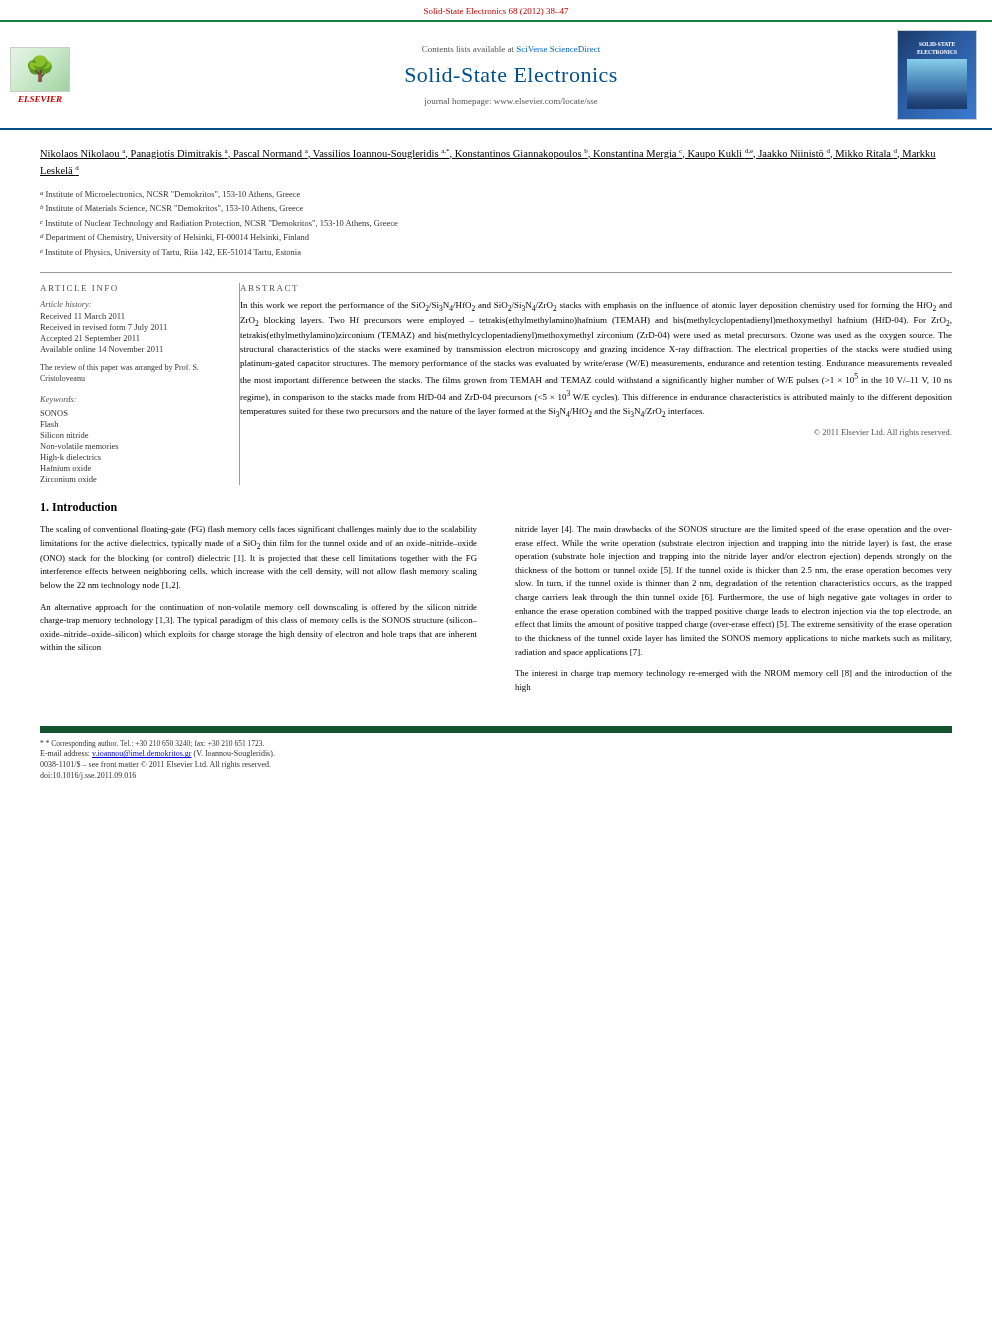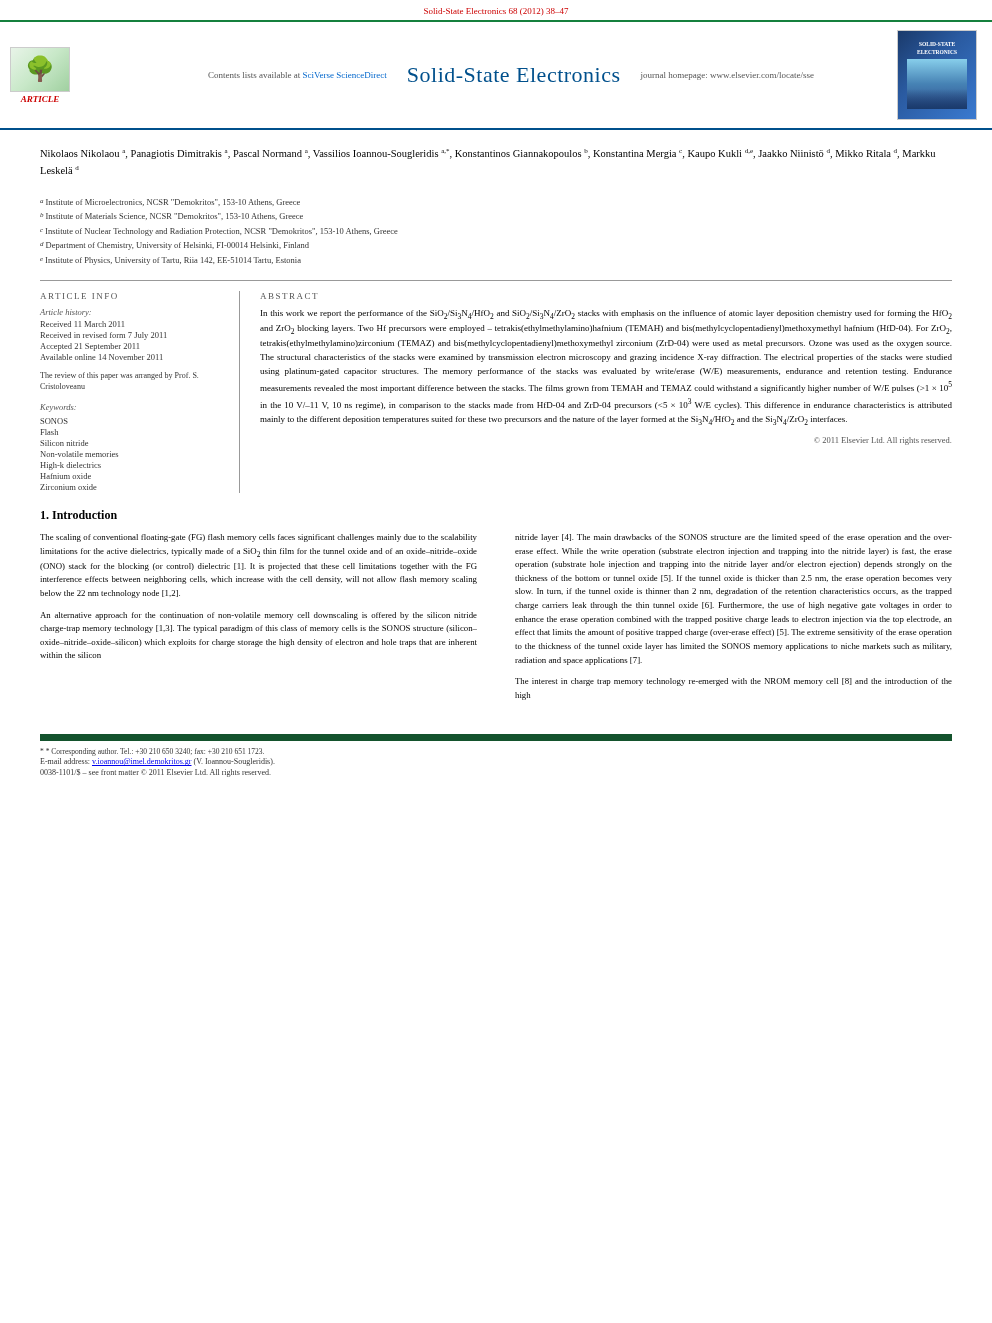--- a/index.html
+++ b/index.html
@@ -66,24 +66,24 @@
       font-size: 9px;
       color: #c00;
       font-style: italic;
       font-weight: bold;
       margin-top: 2px;
     }
 
     .journal-header-center {
       flex: 1;
       display: flex;
-      flex-direction: row;
+      flex-direction: column;
       align-items: center;
       justify-content: center;
-      gap: 20px;
+      gap: 8px;
     }
 
     .sciverse-link {
       font-size: 9px;
       color: #555;
     }
 
     .sciverse-link a {
       color: #0066cc;
       text-decoration: none;
@@ -161,21 +161,22 @@
       line-height: 1.35;
       margin-bottom: 12px;
       margin-top: 8px;
     }
 
     
     .authors {
       font-size: 10.5px;
       color: #000;
       line-height: 1.6;
-      margin-bottom: 16px;
+      margin-bottom: 8px;
+      text-decoration: underline;
     }
 
     .author-sup {
       font-size: 7px;
       vertical-align: super;
     }
 
     
     .affiliations {
       font-size: 8.5px;
@@ -193,21 +194,20 @@
     .aff-letter {
       font-size: 7px;
       vertical-align: super;
       font-style: italic;
       flex-shrink: 0;
     }
 
     
     .two-col {
       display: flex;
-      gap: 20px;
       border-top: 1px solid #999;
       padding-top: 10px;
       margin-bottom: 15px;
     }
 
     .col-left {
       width: 200px;
       flex-shrink: 0;
       border-right: 1px solid #999;
       padding-right: 12px;
@@ -337,21 +337,21 @@
 <body>
 
 <div class="journal-top-bar">
   <span>Solid-State Electronics 68 (2012) 38–47</span>
 </div>
 
 <div class="journal-header">
   <div class="journal-header-left">
     <div class="elsevier-logo">
       <div class="logo-graphic"></div>
-      <span class="elsevier-text">ARTICLE</span>
+      <span class="elsevier-text">ELSEVIER</span>
     </div>
   </div>
   <div class="journal-header-center">
     <div class="sciverse-link">
       <span>Contents lists available at</span>
       <a href="#">SciVerse ScienceDirect</a>
     </div>
     <div class="journal-title-header">Solid-State Electronics</div>
     <div class="journal-homepage">journal homepage: www.elsevier.com/locate/sse</div>
   </div>
@@ -466,15 +466,16 @@
     <div class="corresponding-note">
       <span>* </span>
       <span>* Corresponding author. Tel.: +30 210 650 3240; fax: +30 210 651 1723.</span>
     </div>
     <div class="footer-footnote">
       <span>E-mail address:</span>
       <a href="#">v.ioannou@imel.demokritos.gr</a>
       <span>(V. Ioannou-Sougleridis).</span>
     </div>
     <div class="footer-footnote">0038-1101/$ – see front matter © 2011 Elsevier Ltd. All rights reserved.</div>
+    <div class="footer-doi">doi:10.1016/j.sse.2011.09.016</div>
   </div>
 
 </div>
 
 </body></html>

